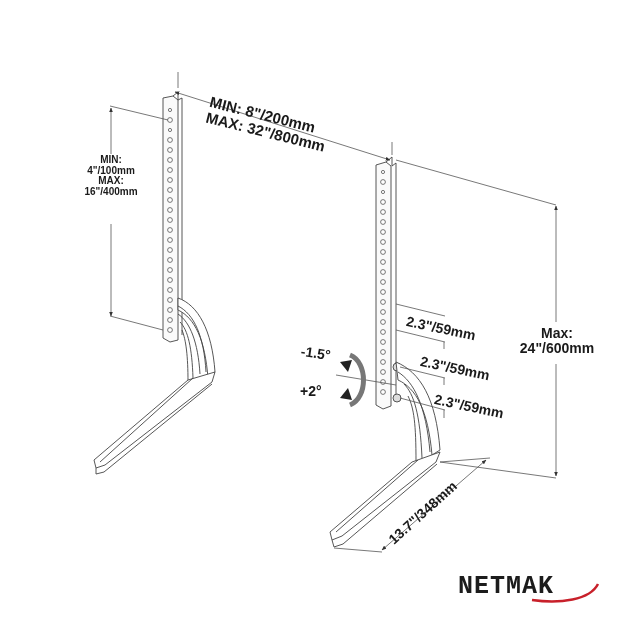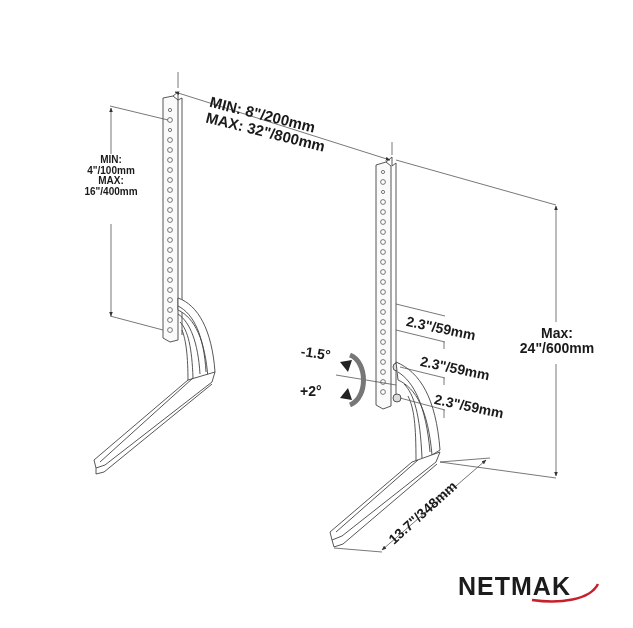--- a/index.html
+++ b/index.html
@@ -1,20 +1,20 @@
 <!DOCTYPE html>
 <html><head>
 <meta charset="utf-8">
 <style>
   html, body { margin:0; padding:0; background:#ffffff; }
   body { width:633px; height:628px; position:relative; overflow:hidden; font-family:"Liberation Sans", sans-serif; }
   #canvas { position:absolute; left:0; top:0; width:633px; height:628px; }
   .lbl { position:absolute; font-family:"Liberation Sans", sans-serif; font-weight:bold; color:#1a1a1a; white-space:nowrap; line-height:1.05; }
   .ctr { text-align:center; }
-  .logo { position:absolute; left:458px; top:572px; font-family:Liberation Sans, sans-serif; font-weight:bold; font-size:25px; letter-spacing:1px; color:#1c1c1c; }
+  .logo { position:absolute; left:458px; top:572px; font-family:Liberation Mono, monospace; font-weight:bold; font-size:25px; letter-spacing:1px; color:#1c1c1c; }
 </style>
 </head>
 <body>
 
 <svg id="canvas" viewBox="0 0 633 628" xmlns="http://www.w3.org/2000/svg">
   <defs>
     <marker id="arr" viewBox="0 0 10 10" refX="9" refY="5" markerWidth="6" markerHeight="6" orient="auto-start-reverse">
       <path d="M0,1 L10,5 L0,9 z" fill="#333"></path>
     </marker>
   </defs>

